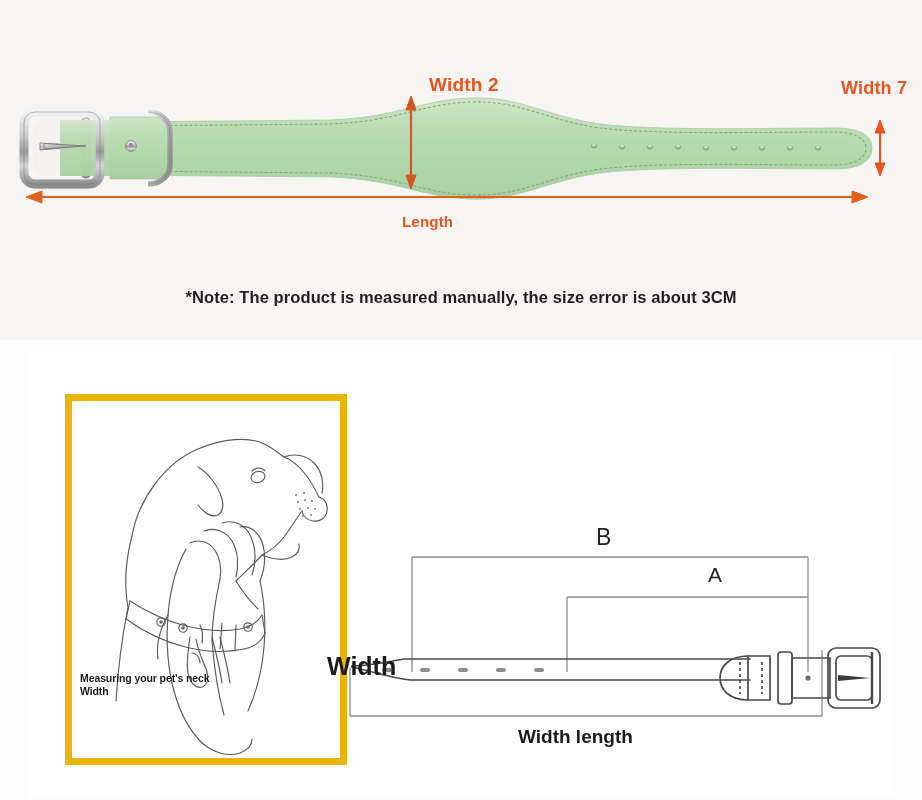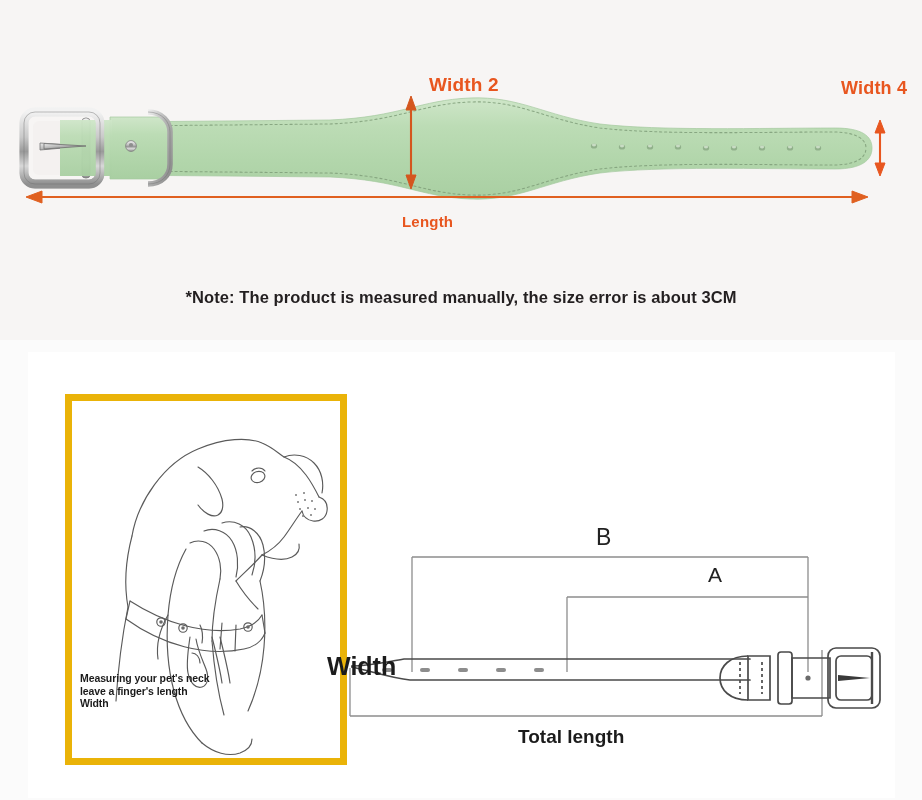--- a/index.html
+++ b/index.html
@@ -200,21 +200,21 @@
       </g>
 
       <g stroke="#e06020" fill="#e06020">
         <line x1="34" y1="197" x2="860" y2="197" stroke-width="2.1"></line>
         <polygon points="26,197 42,191 42,203"></polygon>
         <polygon points="868,197 852,191 852,203"></polygon>
       </g>
     </svg>
 
     <div class="lbl lbl-width2">Width 2</div>
-    <div class="lbl lbl-width1">Width 4</div>
+    <div class="lbl lbl-width1">Width 7</div>
     <div class="lbl lbl-length">Length</div>
 
     <div class="note">*Note: The product is measured manually, the size error is about 3CM</div>
   </div>
 
   <div class="bottom-section">
     <div class="white-panel"></div>
   </div>
 
   <div class="dog-box">
@@ -298,21 +298,20 @@
 
         <path d="M 96,214 C 88,228 84,244 86,258"></path>
 
         <path d="M 164,180 C 170,190 178,200 186,208"></path>
         <path d="M 56,206 C 50,236 46,268 44,300"></path>
       </g>
     </svg>
 
     <div class="dog-caption">
       <div>Measuring your pet's neck</div>
-      <div>leave a finger's length</div>
       <div>Width</div>
     </div>
   </div>
 
   <svg class="diagram-svg" style="position:absolute;left:330px;top:520px;" width="560" height="240" viewBox="0 0 560 240">
     <g fill="none" stroke="#8d8d8d" stroke-width="1.3">
 
       <g>
         <path d="M 82,37 L 478,37"></path>
         <path d="M 82,37 L 82,152"></path>
@@ -362,15 +361,15 @@
         <rect x="506" y="136" width="36" height="44" rx="5"></rect>
         <path d="M 540,158 L 508,155 L 508,161 Z" fill="#3a3a3a" stroke="none"></path>
         <path d="M 542,132 L 542,184" stroke-width="2.4"></path>
       </g>
     </g>
   </svg>
 
   <div class="dlbl lbl-B">B</div>
   <div class="dlbl lbl-A">A</div>
   <div class="dlbl lbl-width-b">Width</div>
-  <div class="dlbl lbl-total">Total length</div>
+  <div class="dlbl lbl-total">Width length</div>
 
 </div>
 
 </body></html>

